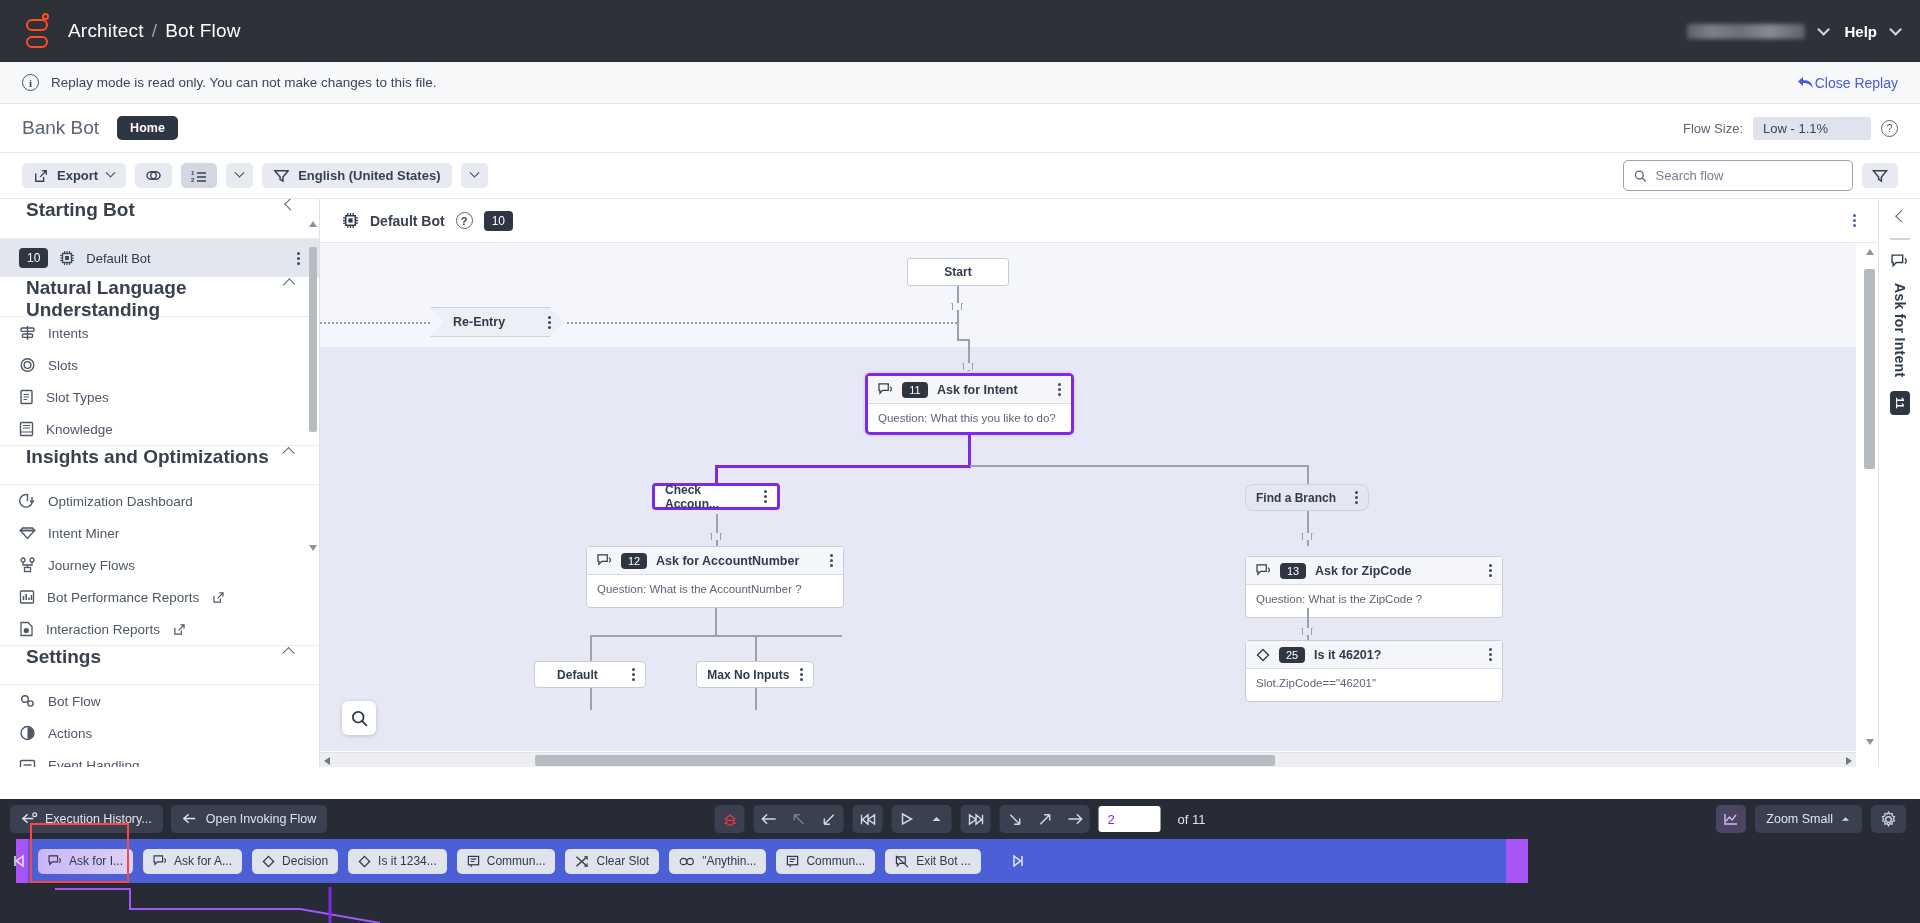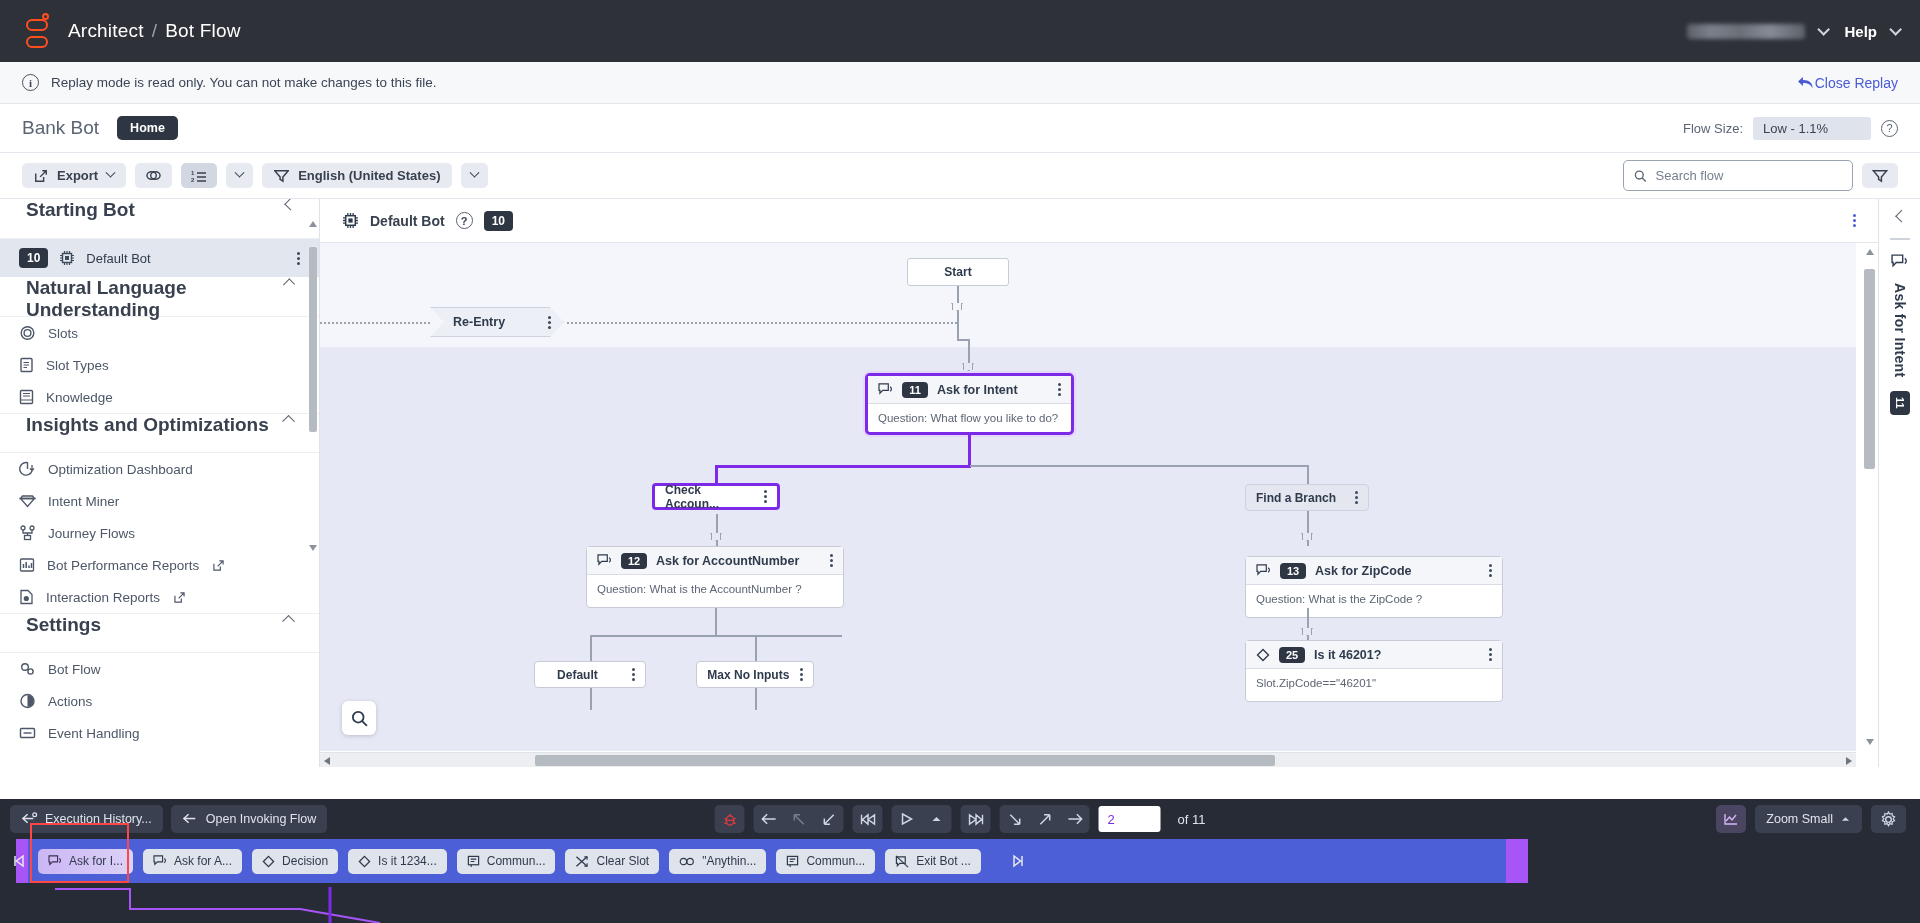--- a/index.html
+++ b/index.html
@@ -70,21 +70,21 @@
   .main { display:flex; height:568px; }
 
   
   .sidebar { width:320px; border-right:1px solid #dfe3e9; position:relative; overflow:hidden; background:#fff;}
   .sec-head { height:40px; display:flex;padding:0 26px; font-size:19px;
     font-weight:bold; color:#39414f; border-bottom:1px solid #eceef2;}
   .sec-head .car { margin-left:auto; }
   .caret-up { width:9px;height:9px;border-left:1.8px solid #59626f;border-top:1.8px solid #59626f;transform:rotate(45deg) translate(2px,2px);}
   .caret-left { width:9px;height:9px;border-left:1.8px solid #59626f;border-bottom:1.8px solid #59626f;transform:rotate(45deg) translate(2px,-1px);}
   .botrow { height:38px; background:#e2e6ee; display:flex; align-items:center; padding:0 19px; gap:11px; }
-  .numpill { background:#2e3644;color:#fff;font-size:12px;font-weight:bold;border-radius:4px;padding:3px 8px;min-width:26px;text-align:center;}
+  .numpill { background:#2e3644;color:#fff;font-size:12px;font-weight:normal;border-radius:4px;padding:3px 8px;min-width:26px;text-align:center;}
   .kebab { margin-left:auto; color:#3d4a5d; font-size:15px; letter-spacing:1px; line-height:6px; cursor:pointer;}
   .kebab span{display:block;width:3px;height:3px;border-radius:50%;background:#3d4a5d;margin:2px 0;}
   .navitem { height:32px; display:flex; align-items:center; padding:0 19px; gap:12px;
     font-size:13.5px; color:#4d5767; cursor:pointer;}
   .navitem svg { flex:0 0 auto; }
   .sbscroll { position:absolute; right:2px; top:22px; width:8px; height:330px; }
   .sbscroll .thumb { position:absolute; left:0; top:26px; width:8px;height:185px;background:#b6bac1;border-radius:2px;}
   .sbarrow { position:absolute; left:0; width:0;height:0;border-left:4px solid transparent;border-right:4px solid transparent;}
   .sbarrow.up { top:0; border-bottom:6px solid #8d939c;}
   .sbarrow.dn { bottom:0; border-top:6px solid #8d939c;}
@@ -100,21 +100,21 @@
 
   .node { position:absolute; background:#fff; border:1px solid #c6cbd6; border-radius:4px; }
   .node .nh { height:28px; display:flex;align-items:center;gap:9px;padding:0 10px;
     background:#f5f6f9; border-bottom:1px solid #d8dce5; font-size:12.5px; font-weight:bold;color:#2f3b4d;}
   .node .nb { padding:8px 10px; font-size:11.5px; color:#5c6574; }
   .node.sel { border:3px solid #7d2ae8; border-radius:5px; box-shadow:0 0 0 2px #e5d6fb; }
   .pill { position:absolute; background:#fff; border:1px solid #c6cbd6; border-radius:4px;
     height:27px; display:flex; align-items:center; gap:10px; padding:0 10px;
     font-size:12px; font-weight:bold; color:#2f3b4d; }
   .pill.sel { border:3px solid #7d2ae8; }
-  .pill.grey { background:#e4e7ef; border-color:#ccd2de; }
+  .pill.grey { background:#e4e7ef; border-color:#ccd2de;border-radius:8px; }
   .startbox { position:absolute; background:#fff;border:1px solid #c6cbd6;border-radius:3px;
     width:102px;height:28px;display:flex;align-items:center;justify-content:center;font-size:12px;font-weight:bold;}
   .reentry { position:absolute; height:30px; background:#eceff5; border:1px solid #ccd2de;
     display:flex;align-items:center;gap:12px;padding:0 12px 0 14px;font-size:12.5px;font-weight:bold;
     clip-path: polygon(0 0, calc(100% - 14px) 0, 100% 50%, calc(100% - 14px) 100%, 0 100%, 14px 50%); padding-left:22px;}
   .line { position:absolute; background:#9aa2b1; }
   .dotline { position:absolute; border-top:2px dotted #9aa2b1; height:0; }
   .arw { position:absolute; width:0;height:0;border-left:6px solid transparent;border-right:6px solid transparent;border-top:8px solid #9aa2b1;}
   .arw i { position:absolute; left:-5px; top:-8px; width:10px;height:7px;background:#f4f6fb;
     border-left:1px solid #9aa2b1;border-right:1px solid #9aa2b1; display:block;}
@@ -282,20 +282,28 @@
           <span></span>
         </span>
     </div>
 
     <div class="sec-head">
       <span>Natural Language Understanding</span>
       <span class="car caret-up"></span>
     </div>
     <div class="navitem">
       <svg width="17" height="16" viewBox="0 0 17 16">
+        <path d="M8.5 1 V15" stroke="#4d5767" stroke-width="1.4"></path>
+        <rect x="2" y="3" width="13" height="3.4" rx="1" fill="none" stroke="#4d5767" stroke-width="1.4"></rect>
+        <rect x="3.5" y="9" width="10" height="3.4" rx="1" fill="none" stroke="#4d5767" stroke-width="1.4"></rect>
+      </svg>
+      <span>Intents</span>
+    </div>
+    <div class="navitem">
+      <svg width="17" height="16" viewBox="0 0 17 16">
         <circle cx="8.5" cy="8" r="6.3" fill="none" stroke="#4d5767" stroke-width="1.4"></circle>
         <circle cx="8.5" cy="8" r="3.4" fill="none" stroke="#4d5767" stroke-width="1.4"></circle>
       </svg>
       <span>Slots</span>
     </div>
     <div class="navitem">
       <svg width="15" height="16" viewBox="0 0 15 16">
         <rect x="2" y="1.5" width="11" height="13" rx="1" fill="none" stroke="#4d5767" stroke-width="1.4"></rect>
         <path d="M4.5 5.5 H10 M4.5 8 H10 M4.5 10.5 H8" stroke="#4d5767" stroke-width="1.2"></path>
       </svg>
@@ -445,21 +453,21 @@
             <path d="M13 4 A3 3 0 0 1 13 9" fill="none" stroke="#2f3b4d" stroke-width="1.3"></path>
           </svg>
           <span class="numpill" style="padding:2px 6px;font-size:11px">11</span>
           <span>Ask for Intent</span>
           <span class="kebab" style="margin-left:auto">
               <span></span>
               <span></span>
               <span></span>
             </span>
         </div>
-        <div class="nb">Question: What flow you like to do?</div>
+        <div class="nb">Question: What this you like to do?</div>
       </div>
 
       <div class="line purple" style="left:648px;top:192px;width:2.5px;height:32px;"></div>
       <div class="line purple" style="left:395px;top:222px;width:256px;height:2.5px;"></div>
       <div class="line" style="left:650px;top:222px;width:338px;height:1.5px;"></div>
       <div class="line purple" style="left:395px;top:222px;width:2.5px;height:22px;"></div>
       <div class="line" style="left:987px;top:222px;width:1.5px;height:22px;"></div>
 
       <div class="pill sel" style="left:332px;top:240px;width:128px;">
         <span>Check Accoun...</span>

